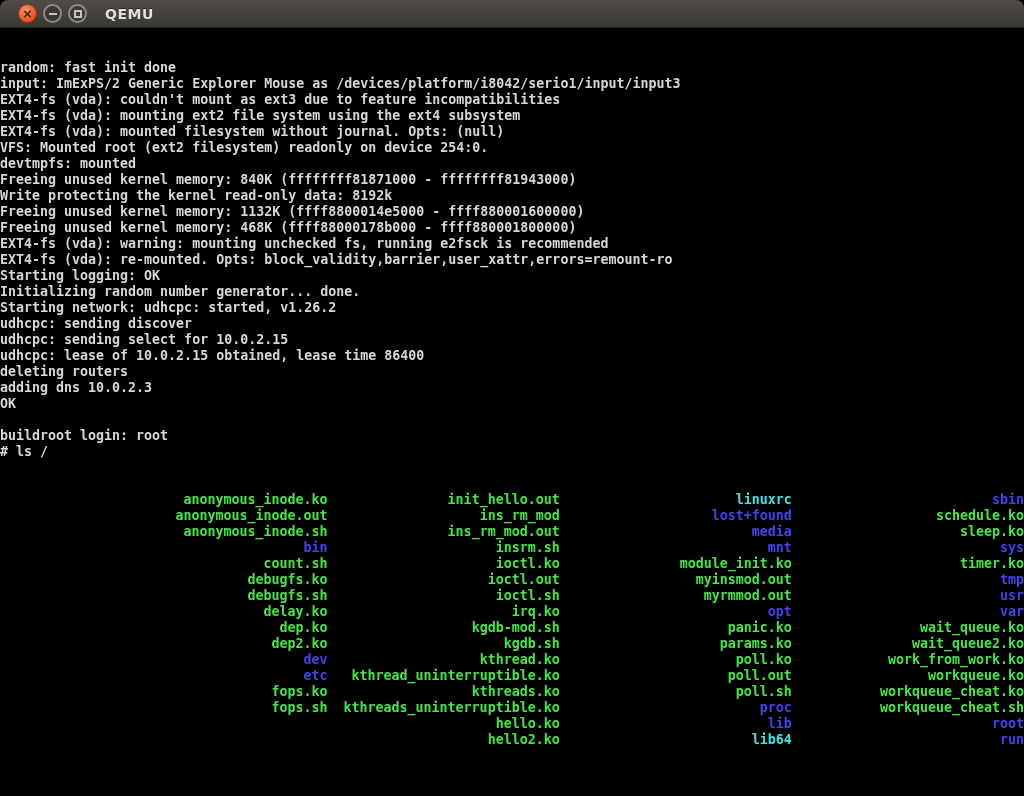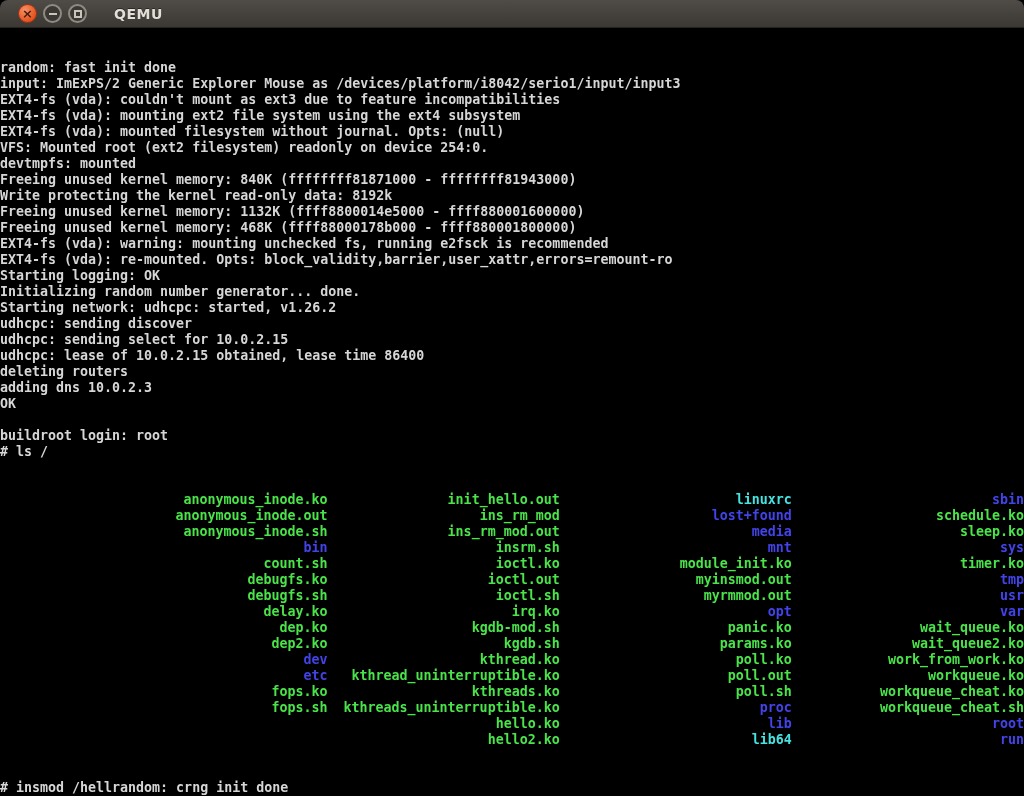--- a/index.html
+++ b/index.html
@@ -41,21 +41,21 @@
   }
   .winbtn .min-glyph {
     width: 8px; height: 2px; background: #c9c5bd; display: block;
   }
   .winbtn .max-glyph {
     width: 8px; height: 8px; border: 2px solid #c9c5bd; display: block; background: transparent;
   }
   .titlebar .title {
     color: #e3dfd8;
     font: bold 14px "DejaVu Sans", "Liberation Sans", sans-serif;
-    margin-left: 21px;
+    margin-left: 12px;
     letter-spacing: 0.5px;
     text-shadow: 0 -1px 0 #2a2824;
   }
 
   
   .terminal {
     position: relative;
     width: 1024px; height: 768px;
     background: var(--background, #000);
     color: var(--foreground, #d6d6d6);
@@ -84,17 +84,16 @@
     </div>
     <div class="winbtn plain">
       <span class="max-glyph"></span>
     </div>
     <span class="title">QEMU</span>
   </div>
 
   <div class="terminal">
     <div id="boot-lines"><div class="line">random: fast init done</div><div class="line">input: ImExPS/2 Generic Explorer Mouse as /devices/platform/i8042/serio1/input/input3</div><div class="line">EXT4-fs (vda): couldn't mount as ext3 due to feature incompatibilities</div><div class="line">EXT4-fs (vda): mounting ext2 file system using the ext4 subsystem</div><div class="line">EXT4-fs (vda): mounted filesystem without journal. Opts: (null)</div><div class="line">VFS: Mounted root (ext2 filesystem) readonly on device 254:0.</div><div class="line">devtmpfs: mounted</div><div class="line">Freeing unused kernel memory: 840K (ffffffff81871000 - ffffffff81943000)</div><div class="line">Write protecting the kernel read-only data: 8192k</div><div class="line">Freeing unused kernel memory: 1132K (ffff8800014e5000 - ffff880001600000)</div><div class="line">Freeing unused kernel memory: 468K (ffff88000178b000 - ffff880001800000)</div><div class="line">EXT4-fs (vda): warning: mounting unchecked fs, running e2fsck is recommended</div><div class="line">EXT4-fs (vda): re-mounted. Opts: block_validity,barrier,user_xattr,errors=remount-ro</div><div class="line">Starting logging: OK</div><div class="line">Initializing random number generator... done.</div><div class="line">Starting network: udhcpc: started, v1.26.2</div><div class="line">udhcpc: sending discover</div><div class="line">udhcpc: sending select for 10.0.2.15</div><div class="line">udhcpc: lease of 10.0.2.15 obtained, lease time 86400</div><div class="line">deleting routers</div><div class="line">adding dns 10.0.2.3</div><div class="line">OK</div><div class="line">&nbsp;</div><div class="line">buildroot login: root</div><div class="line"># ls /</div></div>
     <div id="ls-grid"><div class="ls-row"><span class="cell exec">anonymous_inode.ko</span><span class="cell exec">init_hello.out</span><span class="cell link">linuxrc</span><span class="cell dir">sbin</span></div><div class="ls-row"><span class="cell exec">anonymous_inode.out</span><span class="cell exec">ins_rm_mod</span><span class="cell dir">lost+found</span><span class="cell exec">schedule.ko</span></div><div class="ls-row"><span class="cell exec">anonymous_inode.sh</span><span class="cell exec">ins_rm_mod.out</span><span class="cell dir">media</span><span class="cell exec">sleep.ko</span></div><div class="ls-row"><span class="cell dir">bin</span><span class="cell exec">insrm.sh</span><span class="cell dir">mnt</span><span class="cell dir">sys</span></div><div class="ls-row"><span class="cell exec">count.sh</span><span class="cell exec">ioctl.ko</span><span class="cell exec">module_init.ko</span><span class="cell exec">timer.ko</span></div><div class="ls-row"><span class="cell exec">debugfs.ko</span><span class="cell exec">ioctl.out</span><span class="cell exec">myinsmod.out</span><span class="cell dir">tmp</span></div><div class="ls-row"><span class="cell exec">debugfs.sh</span><span class="cell exec">ioctl.sh</span><span class="cell exec">myrmmod.out</span><span class="cell dir">usr</span></div><div class="ls-row"><span class="cell exec">delay.ko</span><span class="cell exec">irq.ko</span><span class="cell dir">opt</span><span class="cell dir">var</span></div><div class="ls-row"><span class="cell exec">dep.ko</span><span class="cell exec">kgdb-mod.sh</span><span class="cell exec">panic.ko</span><span class="cell exec">wait_queue.ko</span></div><div class="ls-row"><span class="cell exec">dep2.ko</span><span class="cell exec">kgdb.sh</span><span class="cell exec">params.ko</span><span class="cell exec">wait_queue2.ko</span></div><div class="ls-row"><span class="cell dir">dev</span><span class="cell exec">kthread.ko</span><span class="cell exec">poll.ko</span><span class="cell exec">work_from_work.ko</span></div><div class="ls-row"><span class="cell dir">etc</span><span class="cell exec">kthread_uninterruptible.ko</span><span class="cell exec">poll.out</span><span class="cell exec">workqueue.ko</span></div><div class="ls-row"><span class="cell exec">fops.ko</span><span class="cell exec">kthreads.ko</span><span class="cell exec">poll.sh</span><span class="cell exec">workqueue_cheat.ko</span></div><div class="ls-row"><span class="cell exec">fops.sh</span><span class="cell exec">kthreads_uninterruptible.ko</span><span class="cell dir">proc</span><span class="cell exec">workqueue_cheat.sh</span></div><div class="ls-row"><span class="cell exec">hello.ko</span><span class="cell dir">lib</span><span class="cell dir">root</span></div><div class="ls-row"><span class="cell exec">hello2.ko</span><span class="cell link">lib64</span><span class="cell dir">run</span></div></div>
-    <div id="tail-lines"><div class="line"># insmod /hellrandom: crng init done</div></div>
     
   </div>
 
 </div>
 
 </body></html>

